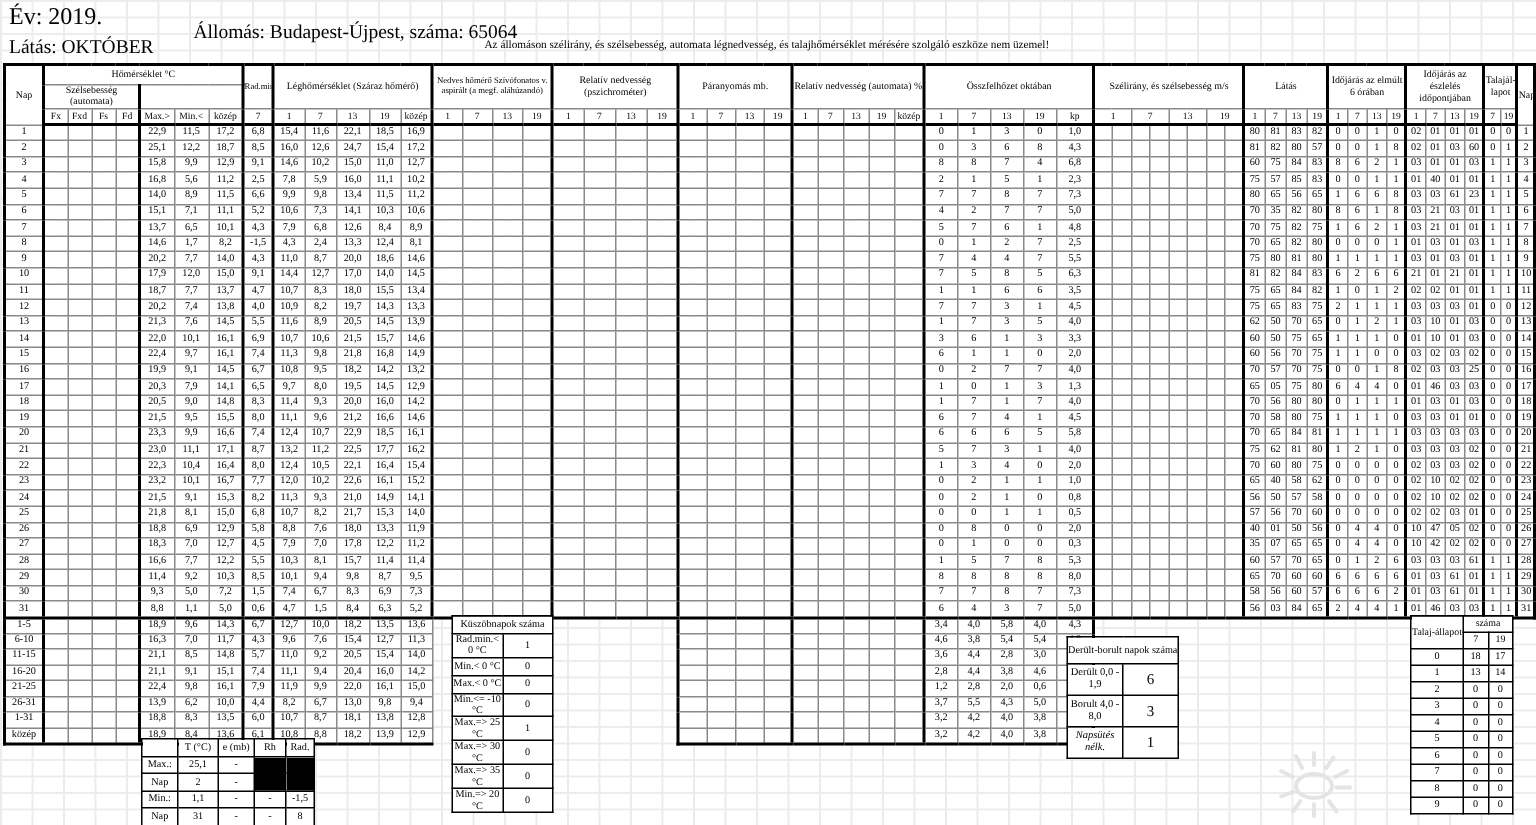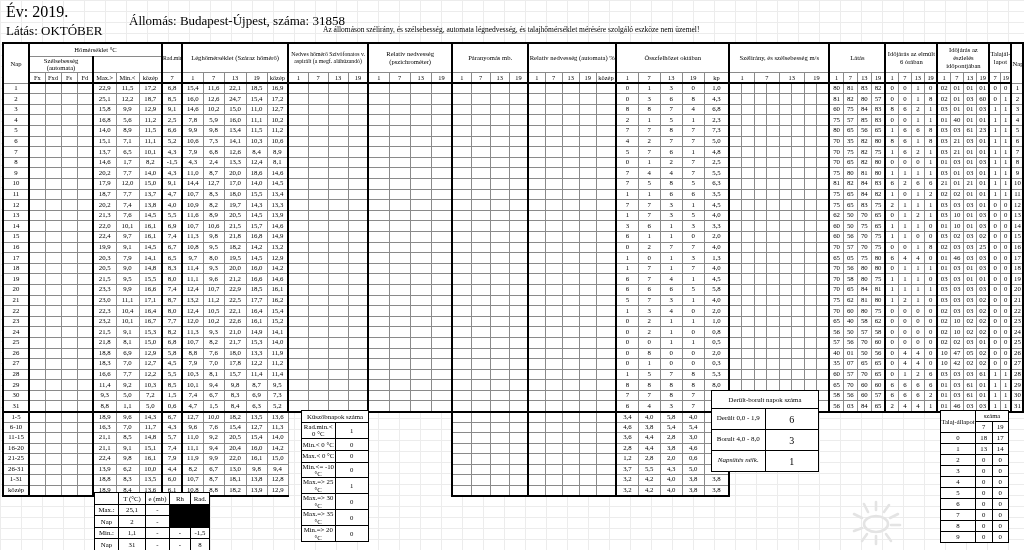--- a/index.html
+++ b/index.html
@@ -39,41 +39,41 @@
   .main tr.r31 td{border-bottom:2px solid #000;}
   .main tr.last td:not(.nob){border-bottom:2px solid #000;}
   .main td.nob{border:none;background:transparent;}
 
   
   .side th,.side td{border:1px solid #000;font-size:6.8px;line-height:1.1;}
   .side{background:transparent;}
   .kuszob{position:absolute;left:301px;top:410px;width:68px;}
   .kuszob tr{height:11.8px;}
   .kuszob .ttl{height:12px;font-size:6.8px;}
-  .derult{position:absolute;left:711px;top:390px;width:108px;}
+  .derult{position:absolute;left:711px;top:424px;width:75px;}
   .derult .ttl{height:18px;font-size:7px;}
   .derult tbody tr{height:21px;}
   .derult td.val{font-size:10px;}
   .derult td.lbl{font-size:7px;}
   .talaj{position:absolute;left:940px;top:410px;width:69px;}
   .talaj tr{height:11px;}
   .talaj th{font-size:6.6px;line-height:1.1;white-space:normal;}
   .ext{position:absolute;left:94px;top:492px;width:111px;}
   .ext tr{height:11.5px;}
   .ext td.blk{background:#000;}
   .ext td.lbl,.ext th{font-size:6.8px;}
 
   .sun{position:absolute;left:850px;top:498px;}
 </style>
 </head>
 <body>
 
 <div class="t-year">Év: 2019.</div>
 <div class="t-month">Látás: OKTÓBER</div>
-<div class="t-station">Állomás: Budapest-Újpest, száma: 31858</div>
+<div class="t-station">Állomás: Budapest-Újpest, száma: 65064</div>
 <div class="t-note">Az állomáson szélirány, és szélsebesség, automata légnedvesség, és talajhőmérséklet mérésére szolgáló eszköze nem üzemel!</div>
 
 <table class="main" id="main-table">
   <colgroup id="main-cols">
       <col style="width: 26px;">
       <col style="width: 16px;">
       <col style="width: 16px;">
       <col style="width: 16px;">
       <col style="width: 16px;">
       <col style="width: 23px;">

